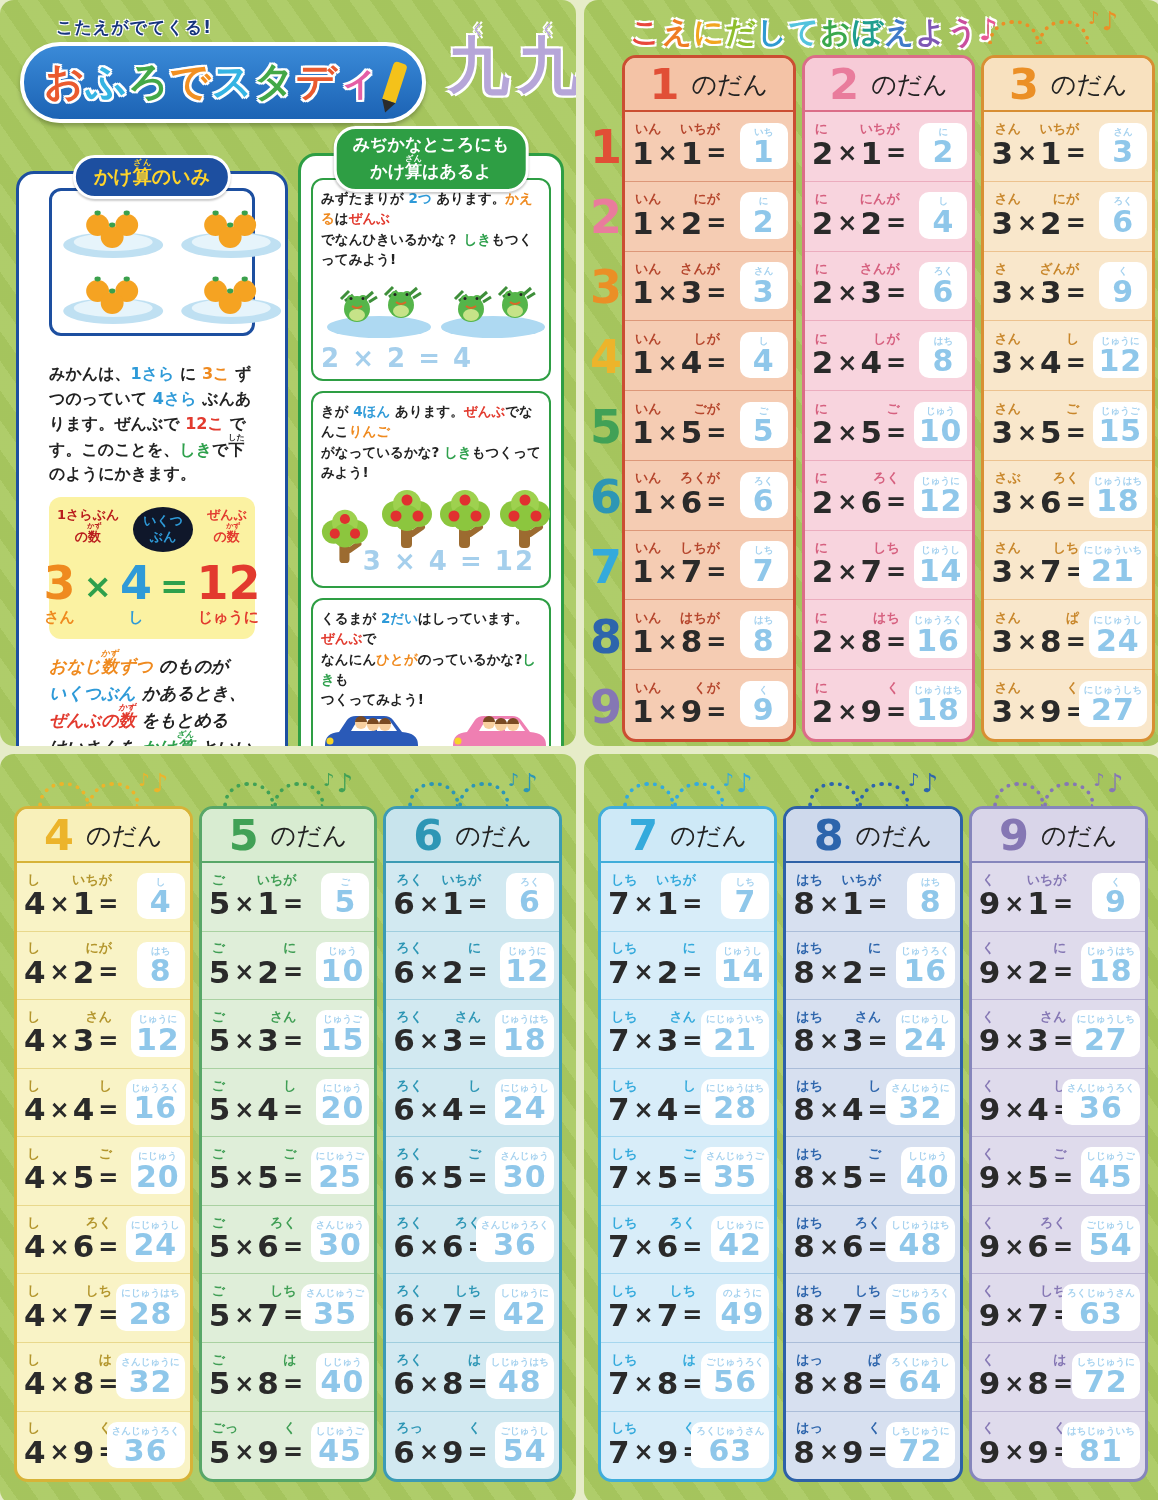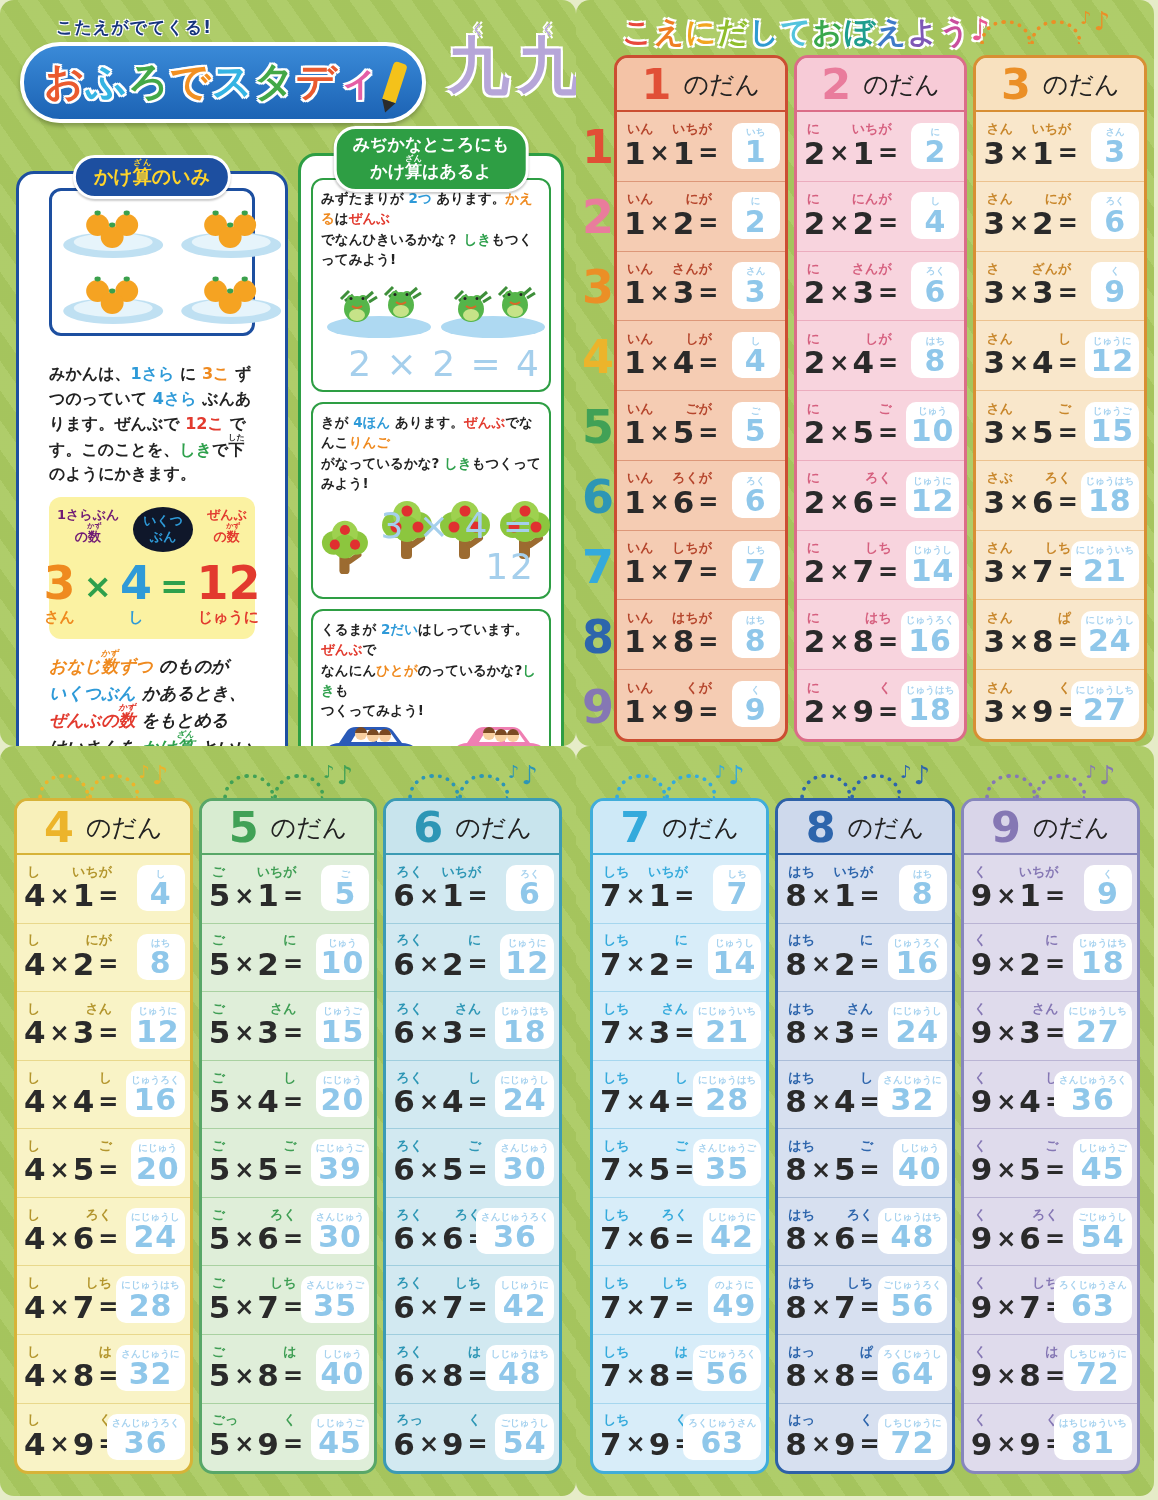--- a/index.html
+++ b/index.html
@@ -1,18 +1,18 @@
 <!DOCTYPE html>
 <html><head>
 <meta charset="utf-8">
 <style>
   * { box-sizing: border-box; margin: 0; padding: 0; }
   html,body { width:1158px; height:1500px; }
   body { font-family:"DejaVu Sans","Liberation Sans",sans-serif; background:#e6ecc8; }
-  .poster { width:1024px; height:1500px; display:grid; grid-template-columns:576px 578px; grid-template-rows:746px 750px; gap:0; }
+  .poster { width:1024px; height:1500px; display:grid; grid-template-columns:576px 578px; grid-template-rows:746px 750px; gap:8px; }
   .quad { background-color:#a9c95f;
     background-image:repeating-linear-gradient(55deg, rgba(255,255,255,0.07) 0 17px, rgba(0,0,0,0.025) 17px 34px);
     border-radius:14px; position:relative; overflow:hidden; }
 
   
   .tl-header { display:flex; align-items:flex-start; padding:16px 10px 0 20px; }
   .badge-logo { display:flex; flex-direction:column; }
   .badge { font-size:17px; font-weight:bold; color:#17357e; letter-spacing:1px; margin-left:36px;
     text-shadow:-1px -1px 0 #fff,1px -1px 0 #fff,-1px 1px 0 #fff,1px 1px 0 #fff; }
   .logo-pill { margin-top:3px; background:linear-gradient(#3a8ad8,#1c63b4); border:4px solid #fff; border-radius:40px;
@@ -47,21 +47,21 @@
   .fb-eq { display:flex; justify-content:center; align-items:flex-start; margin-top:8px; gap:8px; }
   .fb-term { text-align:center; }
   .fb-num { font-size:46px; font-weight:bold; line-height:1; }
   .fb-read { font-size:15px; font-weight:bold; margin-top:2px; }
   .fb-op { font-size:34px; font-weight:bold; margin-top:6px; }
   .closing-para { margin-top:10px; font-size:17px; line-height:1.6; font-weight:bold;font-style:italic; }
   .sub-box { border:2.5px solid #2e9e44; border-radius:12px; padding:8px 8px 6px; margin-top:10px; }
   .sub-box:first-of-type { margin-top:6px; }
   .sub-text { font-size:13.5px; font-weight:bold; line-height:1.5; }
   .sub-illus { text-align:center; margin-top:2px; position:relative; }
-  .sub-formula { text-align:right; font-size:36px; font-weight:normal; color:#a5cfec; letter-spacing:2px; }
+  .sub-formula { text-align:left; font-size:26px; font-weight:bold; color:#a5cfec; letter-spacing:2px; }
   .sub-formula.overlay { position:absolute; right:6px; bottom:4px; }
 
   
   .tr-title { padding:12px 0 2px 46px; display:flex; }
   .tr-title span { font-size:30px; font-weight:bold; letter-spacing:1px;
     text-shadow:-2px -2px 0 #fff,2px -2px 0 #fff,-2px 2px 0 #fff,2px 2px 0 #fff; }
   .tr-body { display:flex; padding:0 10px 12px 6px; }
   .numstrip { width:38px; display:flex; flex-direction:column; margin-top:57px; }
   .stripnum { height:70px; display:flex; align-items:center; justify-content:center; font-size:46px; font-weight:bold; }
   .cols { display:flex; gap:6px; flex:1; }
@@ -148,21 +148,21 @@
           <svg width="118" height="64" viewBox="0 0 118 64">
               <use href="#plate" transform="scale(1.04,1)"></use>
             </svg>
           <svg width="118" height="64" viewBox="0 0 118 64">
               <use href="#plate" transform="scale(1.04,1)"></use>
             </svg>
         </div>
         <div class="meaning-para"><span class="seg c-k">みかんは、</span><span class="seg c-b">1さら</span><span class="seg c-k"> に </span><span class="seg c-o">3こ</span><span class="seg c-k"> ずつ</span><span class="seg c-k">のっていて </span><span class="seg c-b">4さら</span><span class="seg c-k"> ぶんあります。</span><span class="seg c-k">ぜんぶで </span><span class="seg c-r">12こ</span><span class="seg c-k"> です。</span><span class="seg c-k">このことを、</span><span class="seg c-g">しき</span><span class="seg c-k">で</span><ruby class="seg c-k"><span>下</span><rt>した</rt></ruby><span class="seg c-k">のように</span><span class="seg c-k">かきます。</span></div>
         <div class="formula-box">
           <div class="fb-labels">
-            <div class="fb-label" style="color:#701a75"><span>1さらぶん</span><br><span>の</span><ruby><span>数</span><rt>かず</rt></ruby></div>
+            <div class="fb-label" style="color:#b91c1c"><span>1さらぶん</span><br><span>の</span><ruby><span>数</span><rt>かず</rt></ruby></div>
             <div class="fb-label fb-oval" style="color:#2e9ad8"><span>いくつ</span><br><span>ぶん</span></div>
             <div class="fb-label" style="color:#e23a2e"><span>ぜんぶ</span><br><span>の</span><ruby><span>数</span><rt>かず</rt></ruby></div>
           </div>
           <div class="fb-eq">
             <div class="fb-term" style="color:#ef8a1f">
                 <div class="fb-num">3</div>
                 <div class="fb-read">さん</div>
               </div>
             <div class="fb-op" style="color:#2ea04c">×</div>
             <div class="fb-term" style="color:#2e9ad8">
@@ -1099,21 +1099,21 @@
               </div>
               <div class="eqline">
                 <span class="num">5</span>
                 <span class="op">×</span>
                 <span class="num">5</span>
                 <span class="op">=</span>
               </div>
             </div>
             <div class="ansbox">
               <div class="ansread">にじゅうご</div>
-              <div class="ansnum">39</div>
+              <div class="ansnum">25</div>
             </div>
           </div>
           <div class="trow">
             <div class="eqblock">
               <div class="readline">
                 <span>ご</span>
                 <span>ろく</span>
               </div>
               <div class="eqline">
                 <span class="num">5</span>

